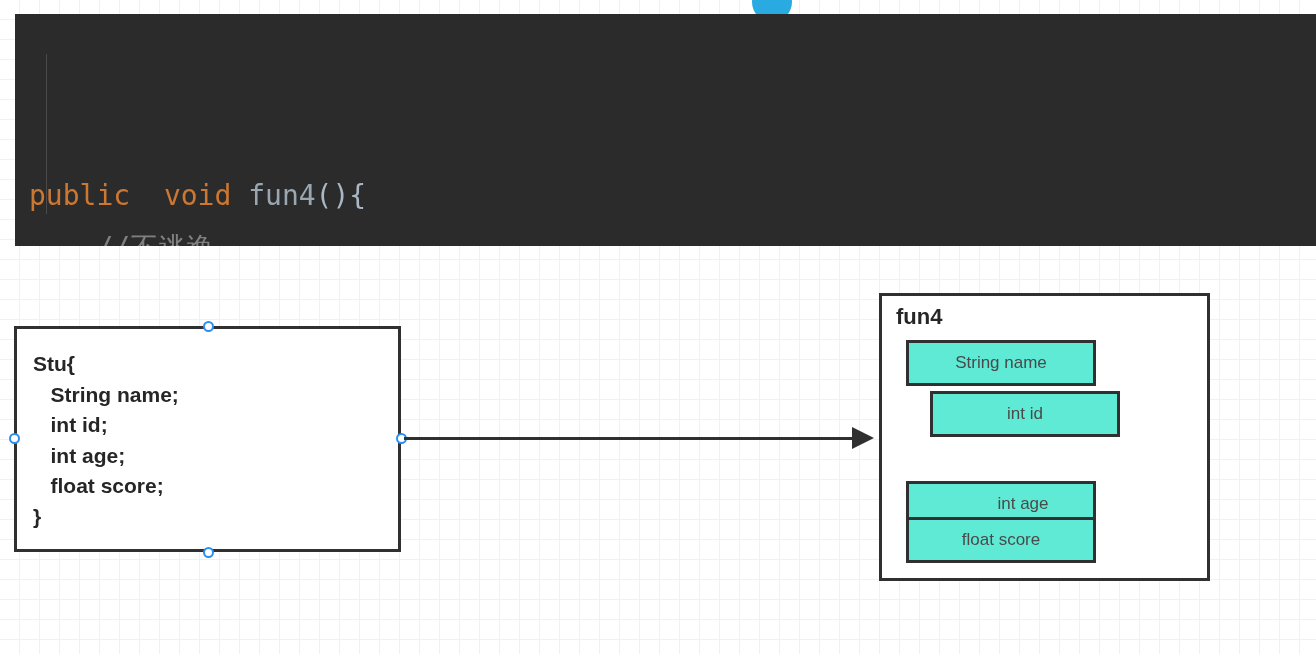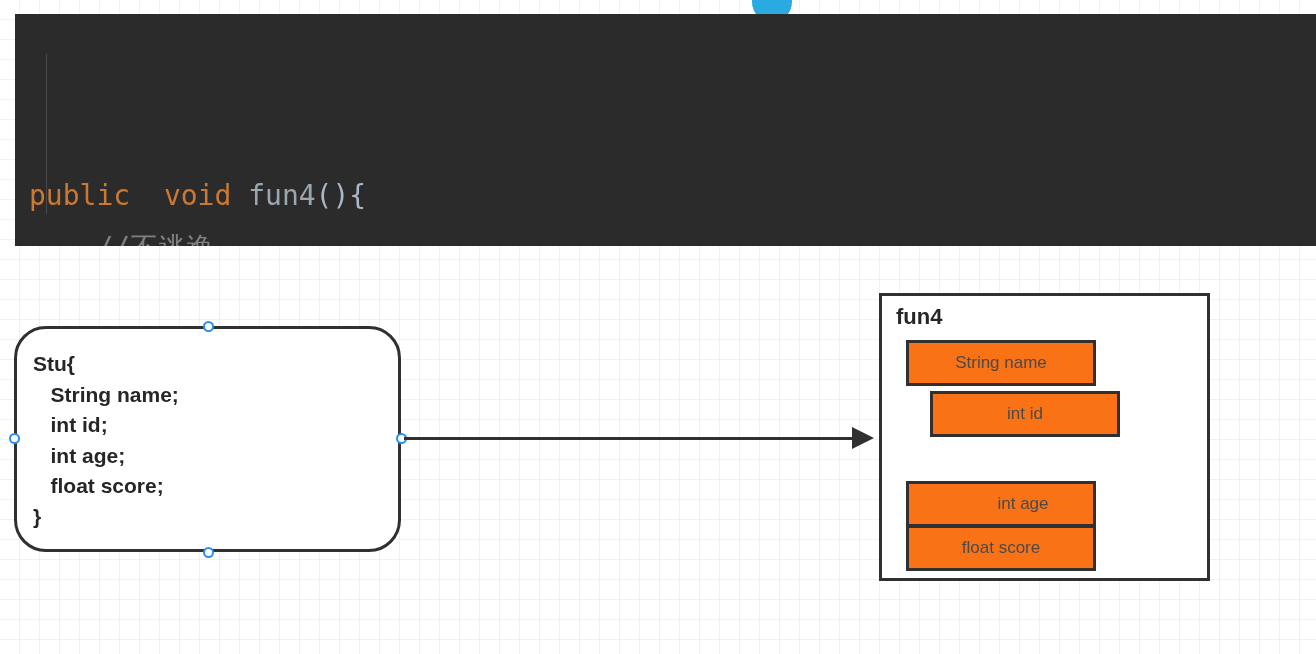--- a/index.html
+++ b/index.html
@@ -79,21 +79,20 @@
     position: absolute;
     background: #ffffff;
     border: 3px solid #303030;
     box-sizing: border-box;
   }
   .class-box {
     left: 14px;
     top: 326px;
     width: 387px;
     height: 226px;
-    border-radius: 32px;
   }
   .class-text {
     position: absolute;
     left: 16px;
     top: 20px;
     font-size: 21px;
     font-weight: bold;
     color: #262626;
     line-height: 30.5px;
     white-space: pre;
@@ -122,21 +121,21 @@
     top: 8px;
     font-size: 22px;
     font-weight: bold;
     color: #262626;
   }
   .field-box {
     position: absolute;
     left: 24px;
     width: 190px;
     height: 46px;
-    background: #f97316;
+    background: #5eead4;
     border: 3px solid #303030;
     box-sizing: border-box;
     display: flex;
     align-items: center;
     justify-content: center;
     font-size: 17px;
     color: #4a4a4a;
   }
 
   
@@ -214,19 +213,19 @@
     <div id="fun4-fields">
         <div class="field-box" style="top: 44px;">
           <span>String name</span>
         </div>
         <div class="field-box" style="top: 95px; margin-left: 24px;">
           <span>int id</span>
         </div>
         <div class="field-box" style="top: 185px; padding-left: 44px;">
           <span>int age</span>
         </div>
-        <div class="field-box" style="top: 229px;">
+        <div class="field-box" style="top: 221px;">
           <span>float score</span>
         </div>
       </div>
   </div>
 
 </div>
 
 </body></html>

